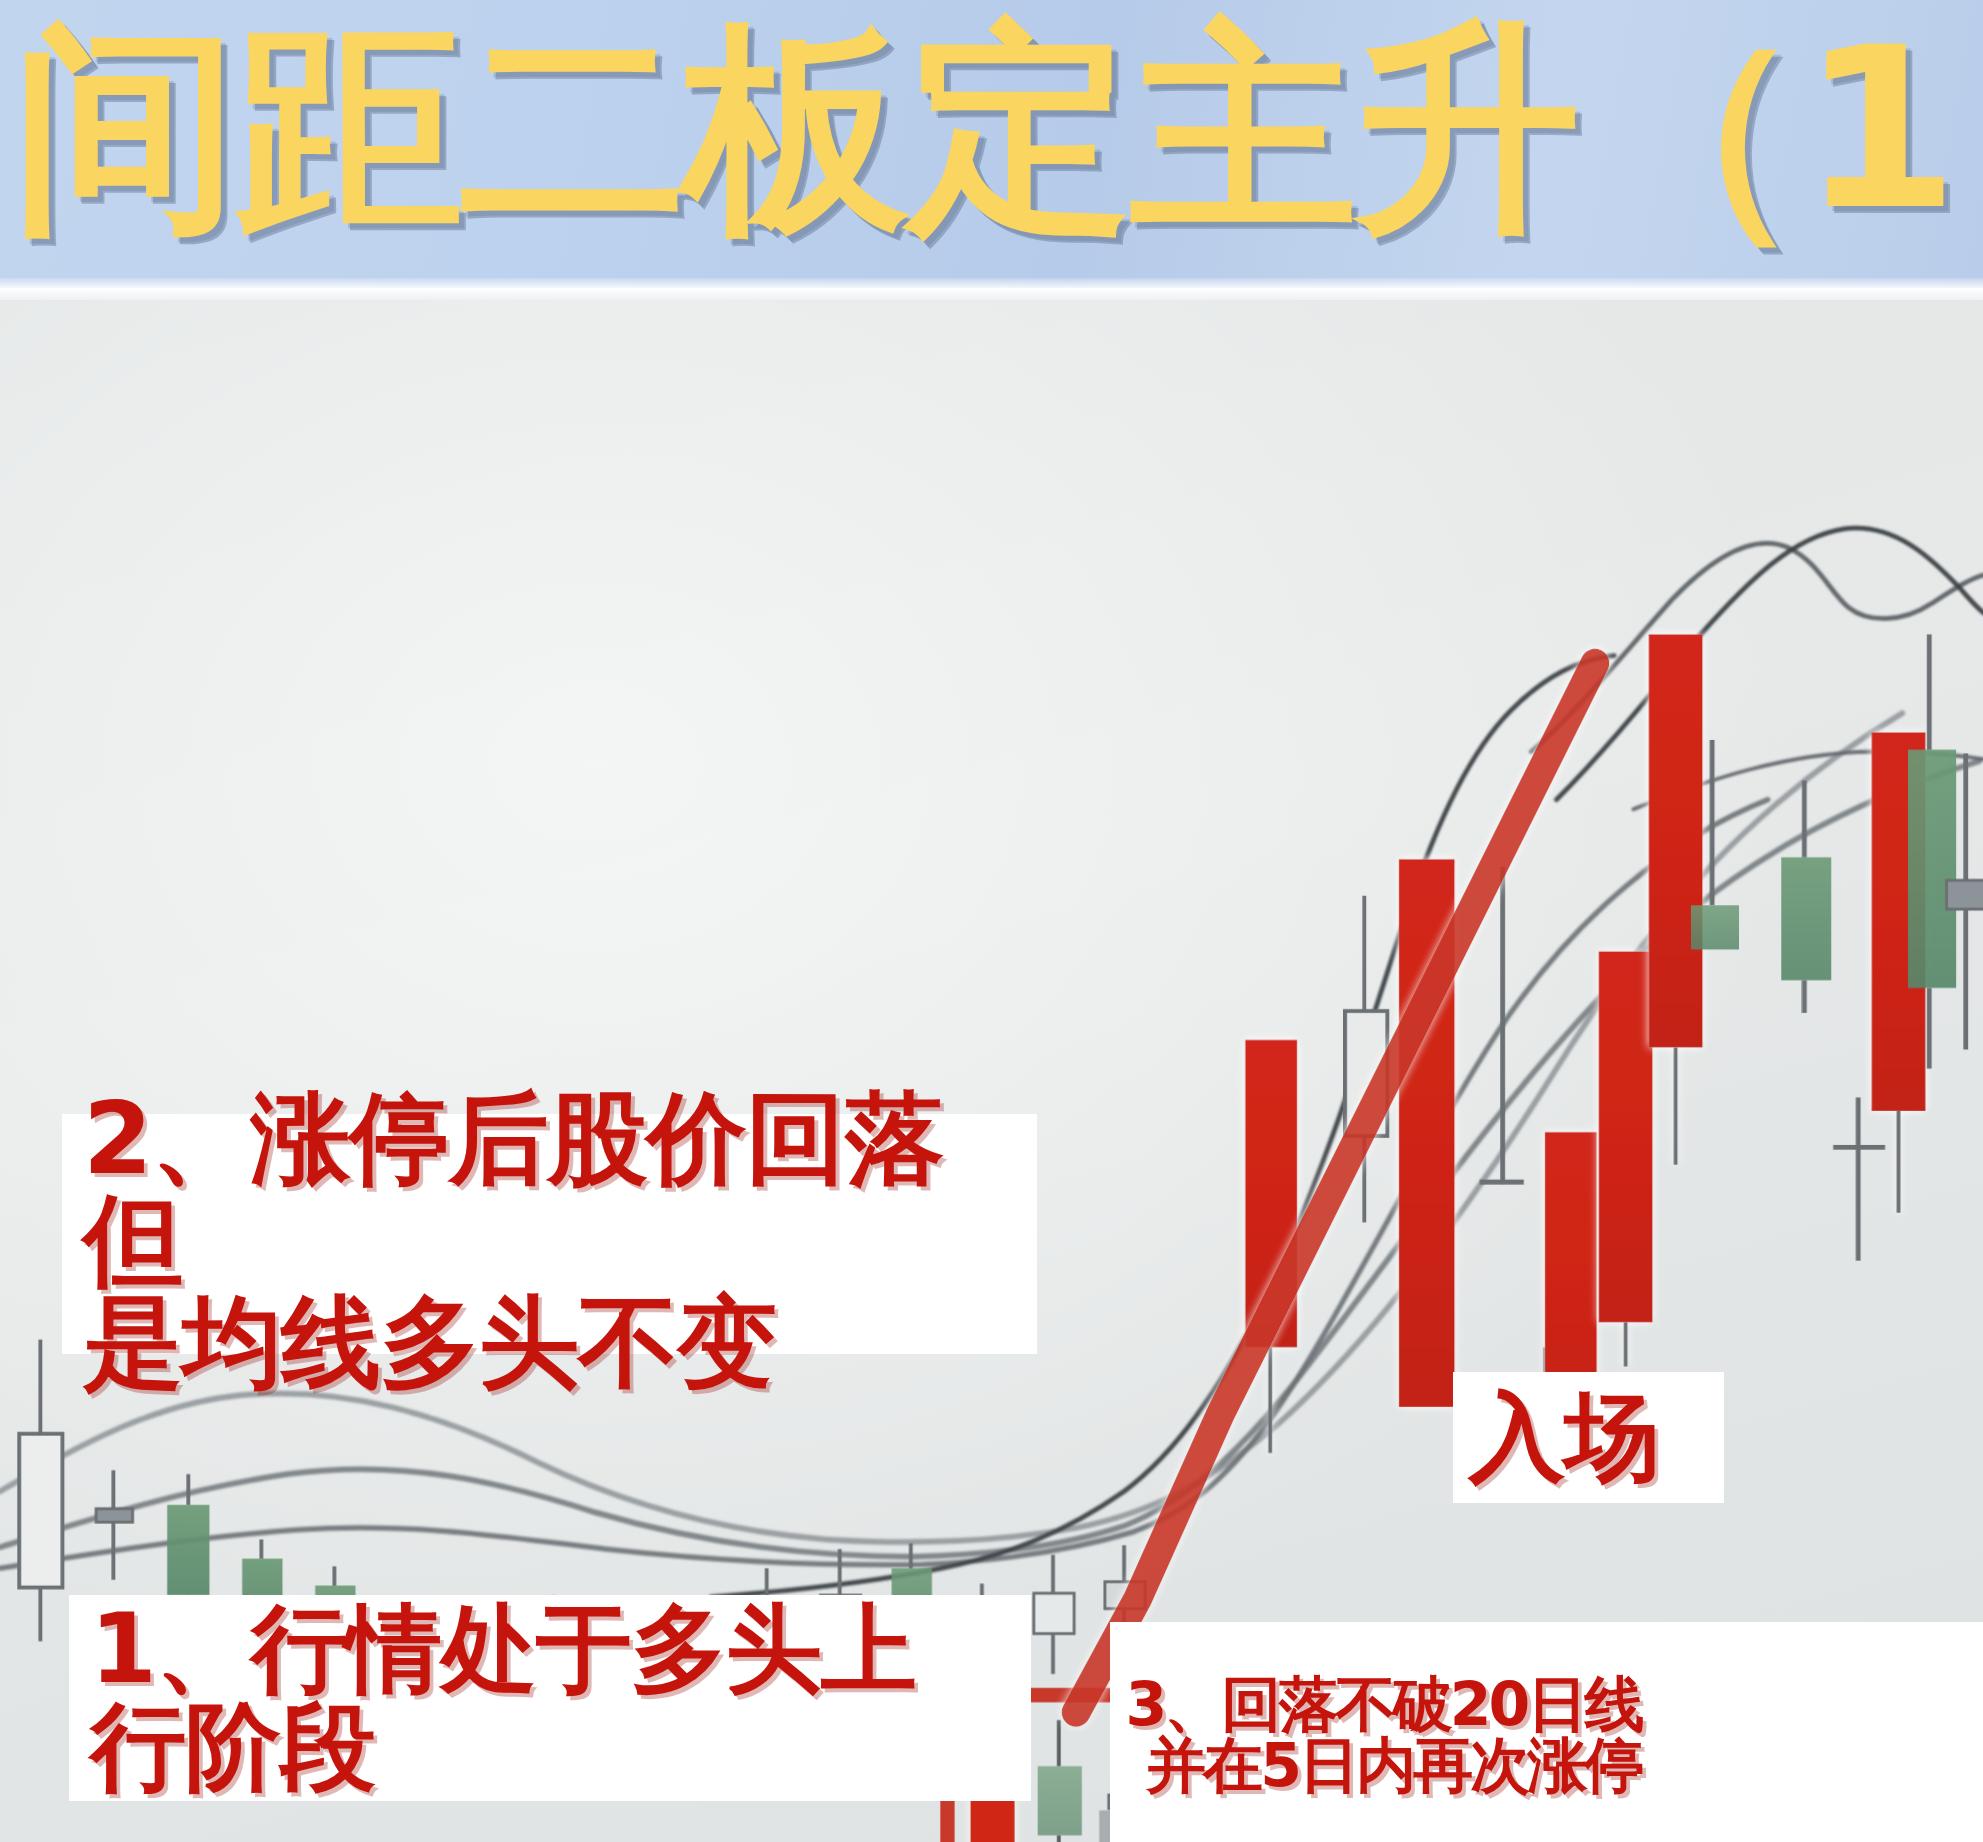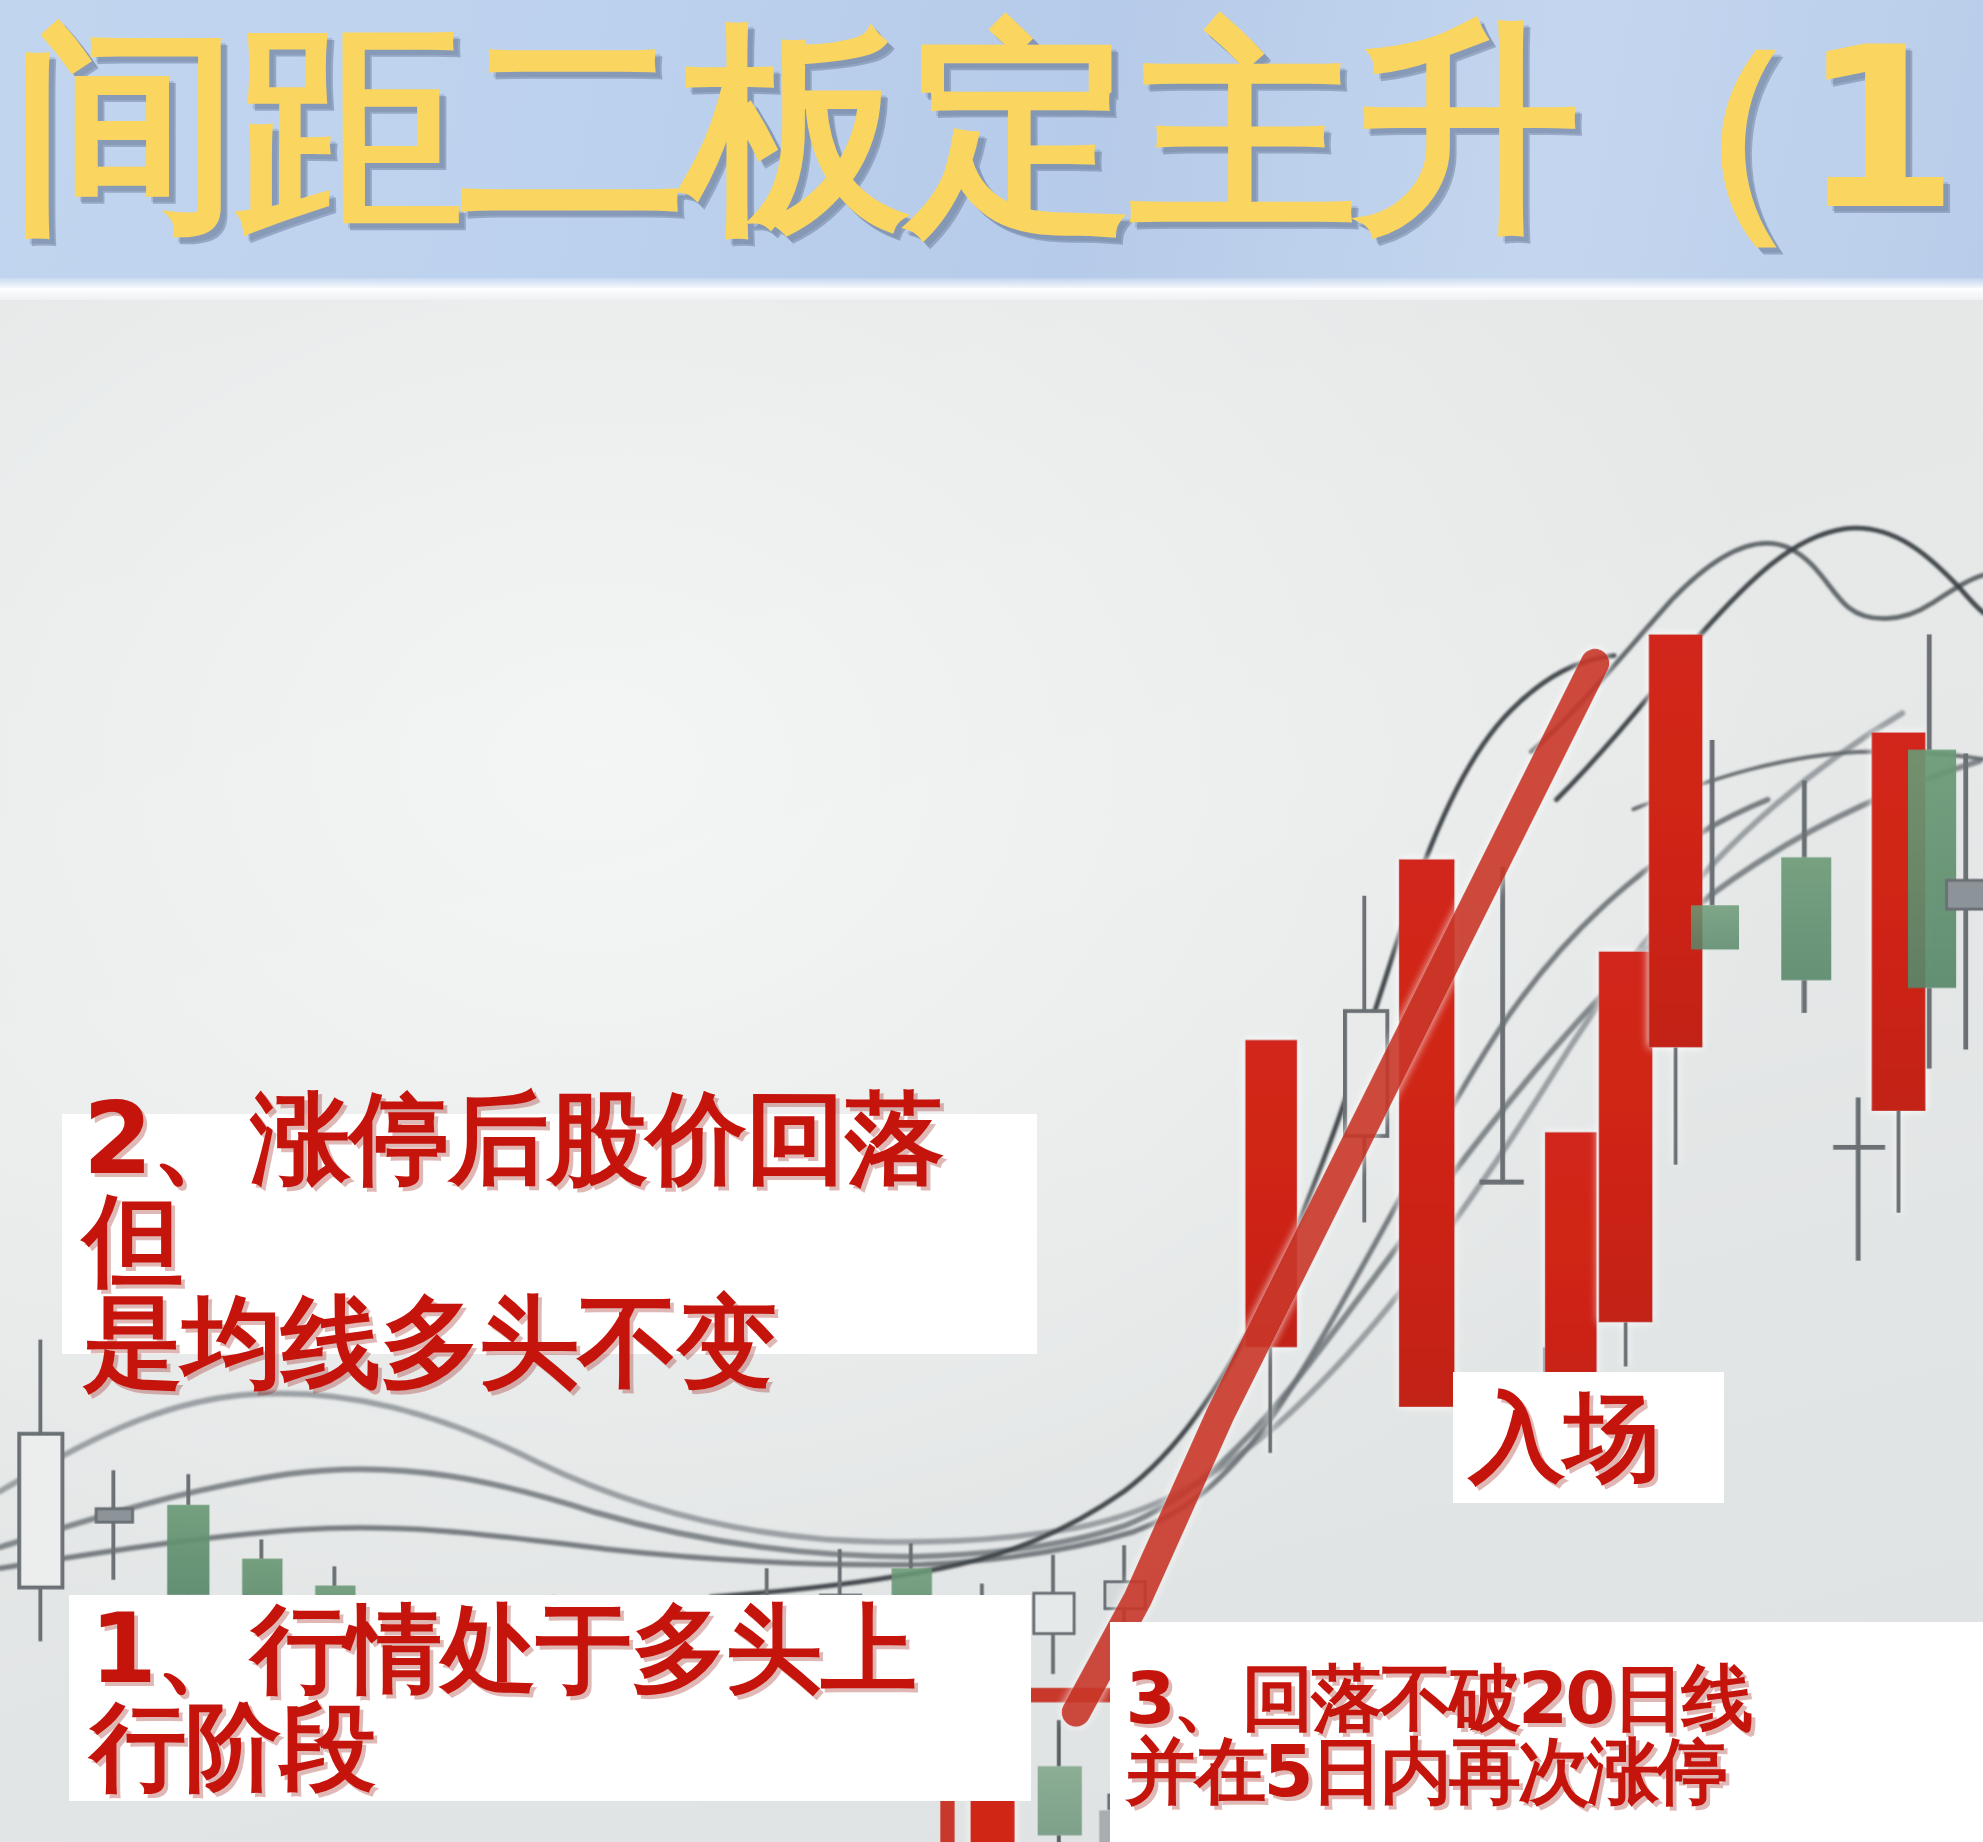--- a/index.html
+++ b/index.html
@@ -72,21 +72,21 @@
     white-space:pre-line;
   }
 
   #box-note2{left:62px;top:1114px;width:975px;height:240px;padding:13.4px 0 0 21px;}
   #box-note2 p{font-size:100px;}
 
   #box-note1{left:69px;top:1595px;width:962px;height:206px;padding:1px 0 0 21px;}
   #box-note1 p{font-size:96px;}
 
   #box-note3{left:1110px;top:1622px;width:876px;height:221px;padding:5.8px 0 0 15.4px;}
-  #box-note3 p{font-size:72px;letter-spacing:-2.9px;}
+  #box-note3 p{font-size:60px;letter-spacing:-2.9px;text-align:right;}
 
   #box-entry{left:1453px;top:1372px;width:271px;height:131px;padding:0 0 0 16px;}
   #box-entry p{font-size:96px;}
 </style>
 </head>
 <body>
 
 <div id="stage">
 
   <div id="titlebar">

